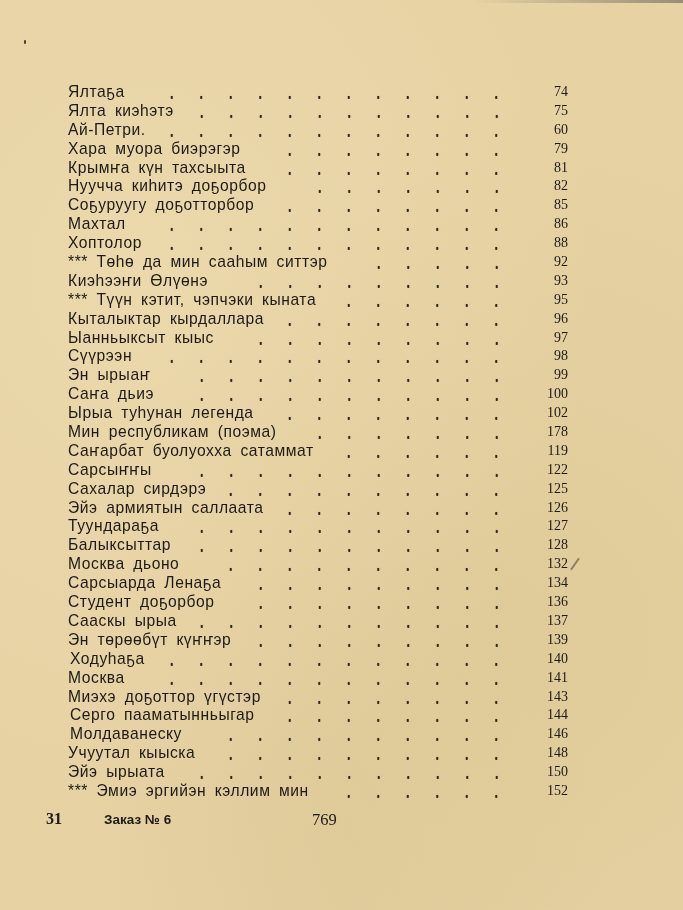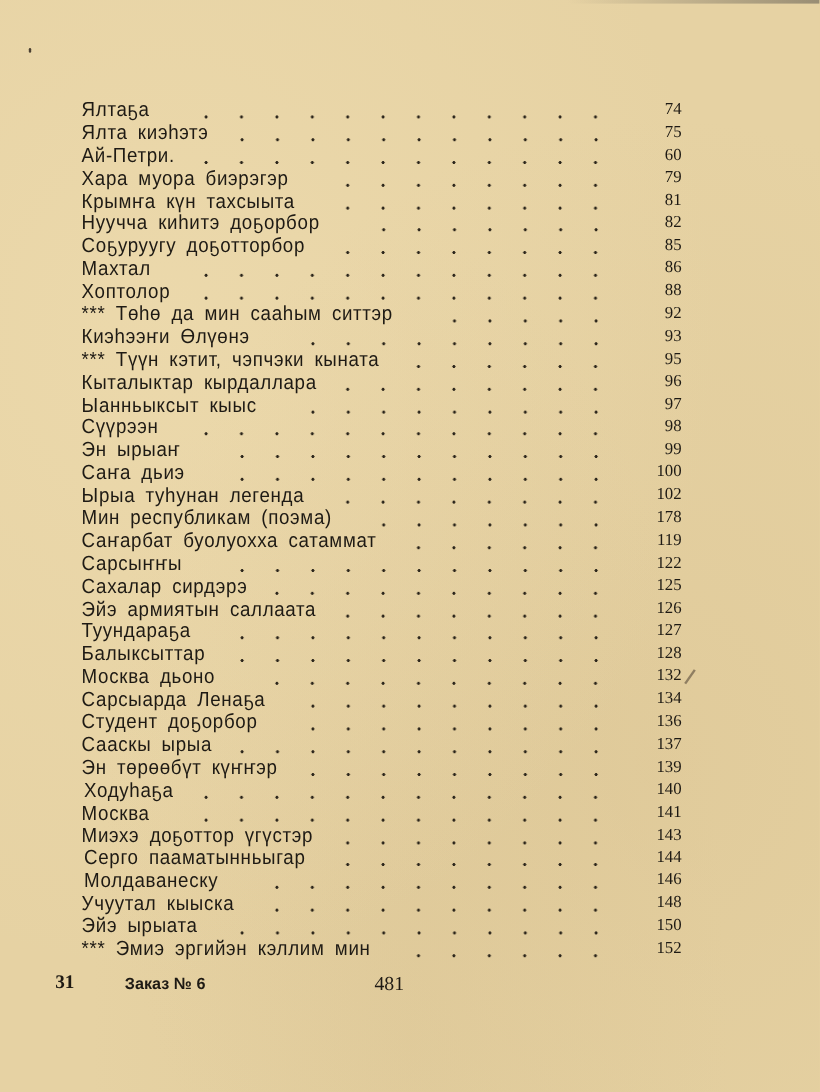--- a/index.html
+++ b/index.html
@@ -319,15 +319,15 @@
         <span class="toc-leader" style="width: 187px;"></span>
         <span class="toc-page">152</span>
       </div>
     </div>
 
   <div class="pencil-mark"></div>
 
   <div class="footer">
     <span class="footer-sig">31</span>
     <span class="footer-order">Заказ № 6</span>
-    <span class="footer-num">481</span>
+    <span class="footer-num">769</span>
   </div>
 </div>
 
 </body></html>

